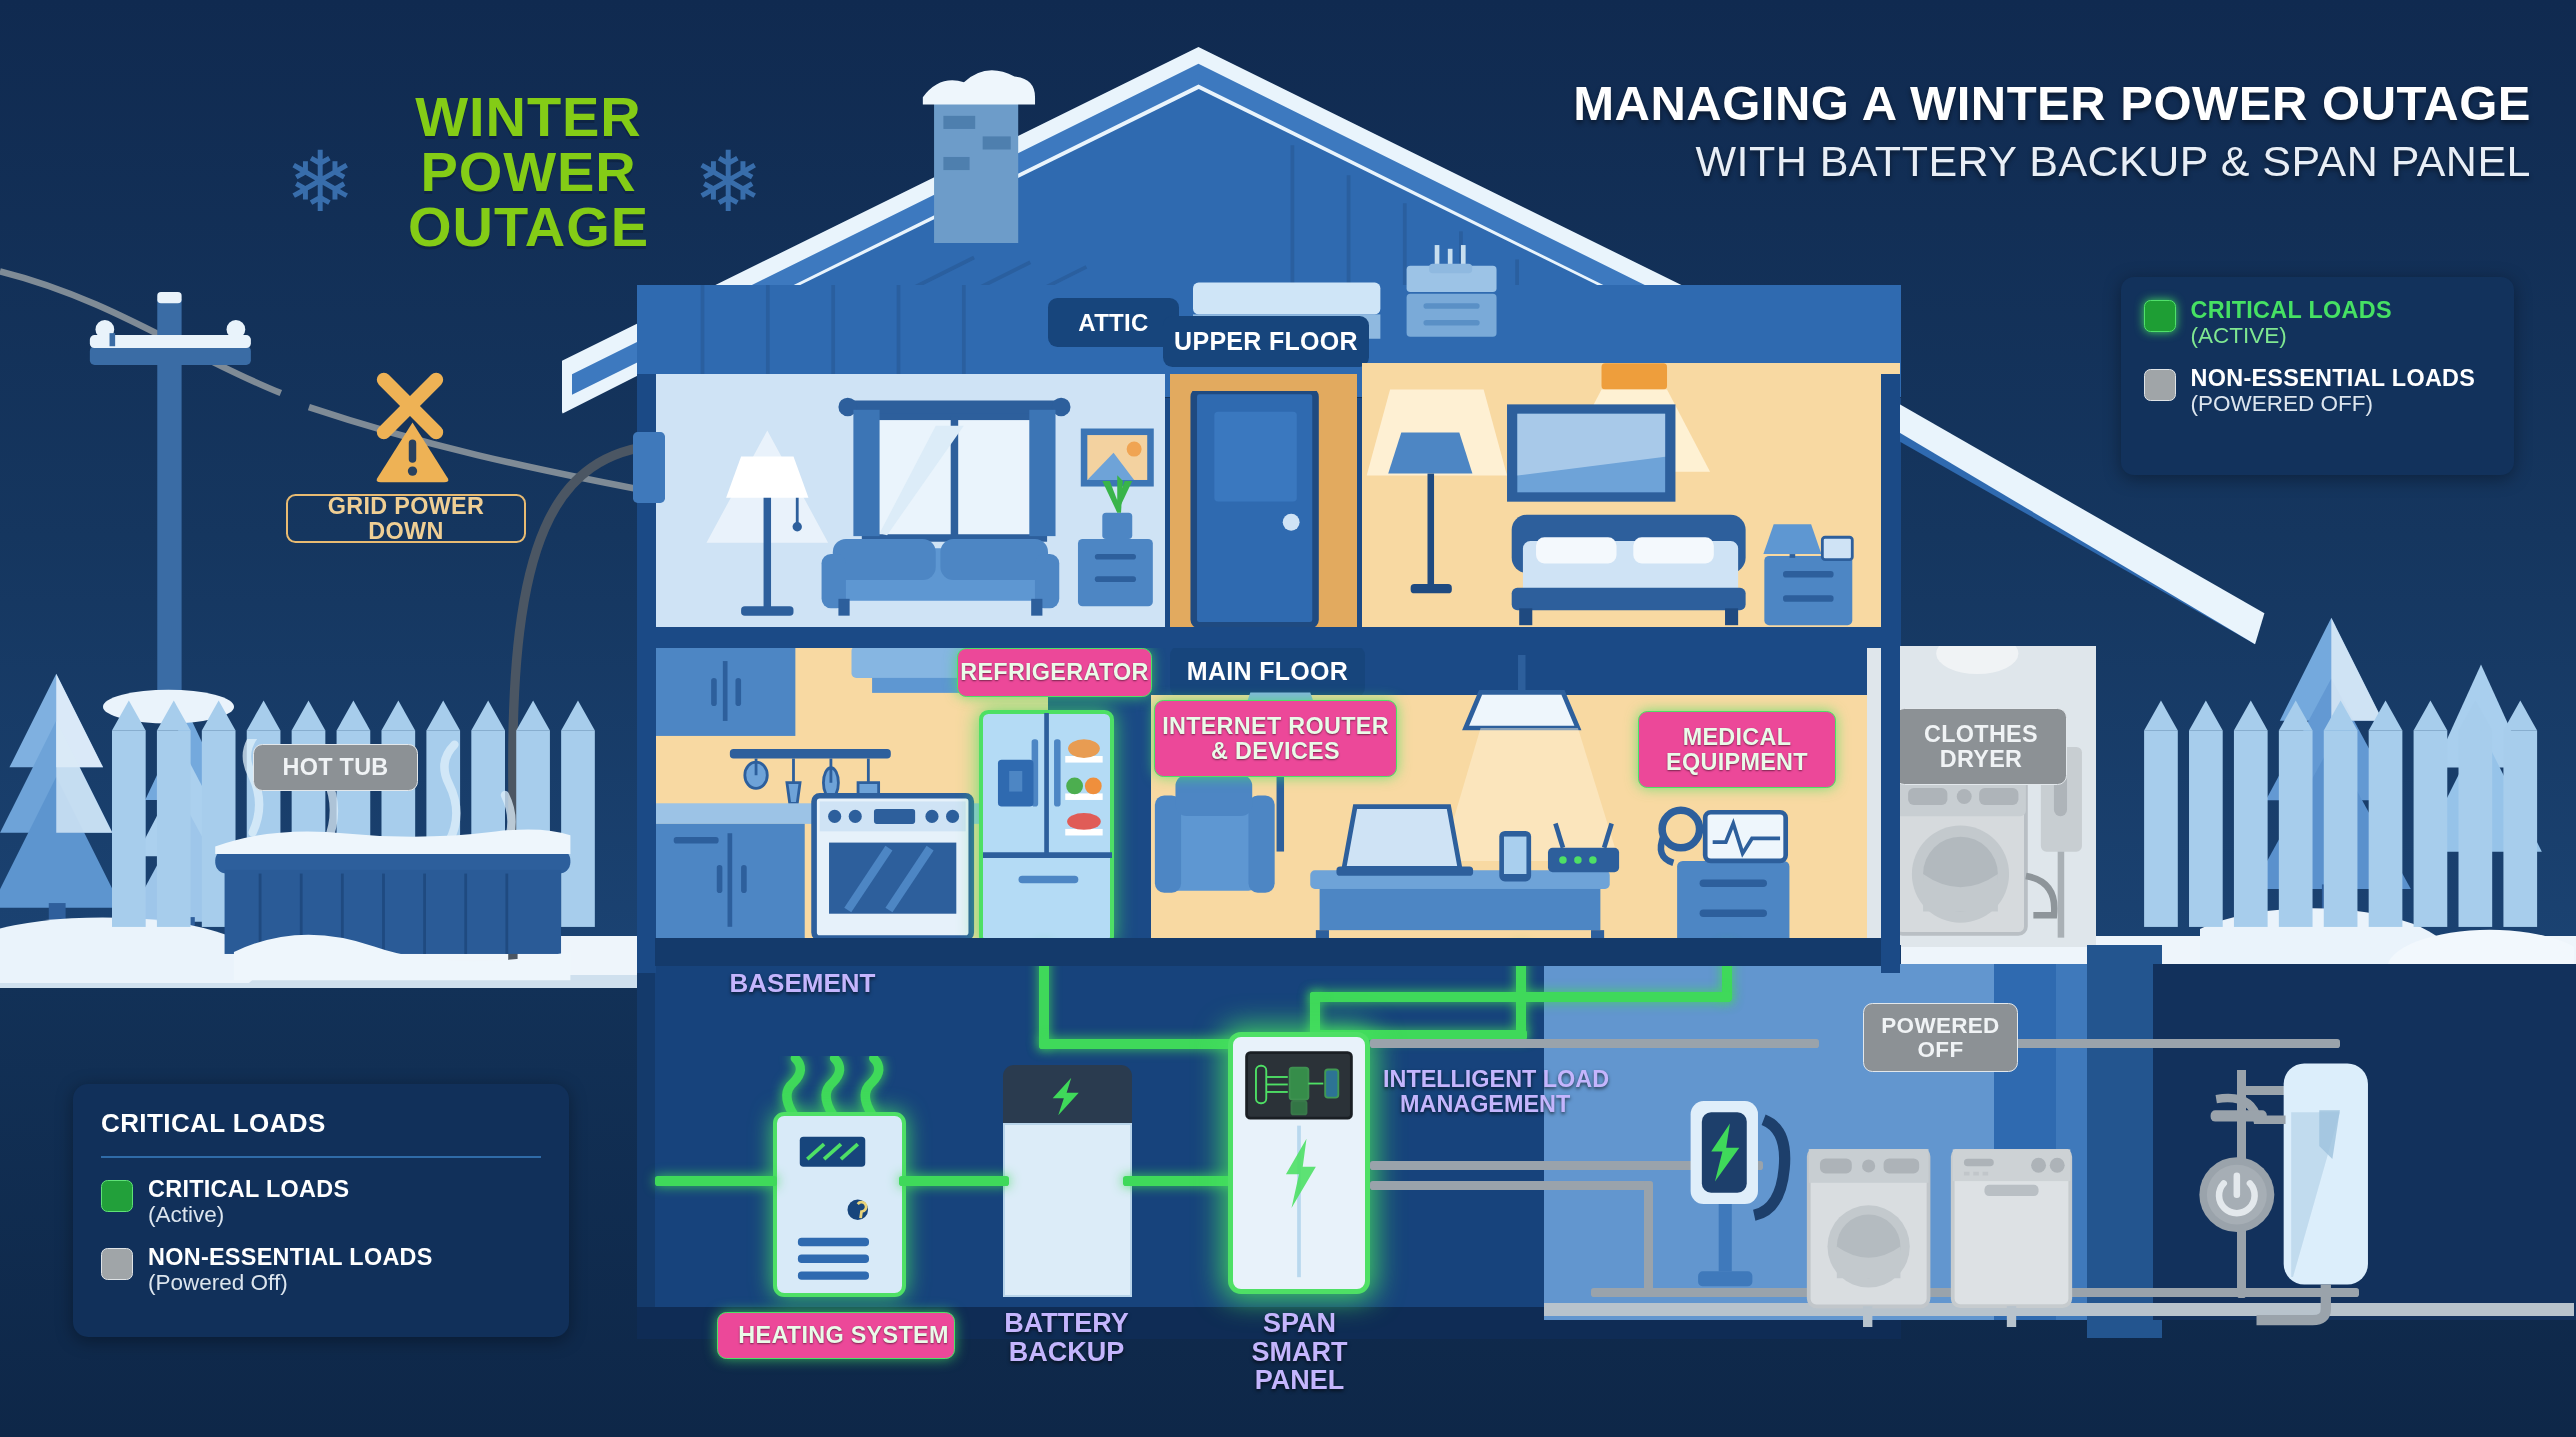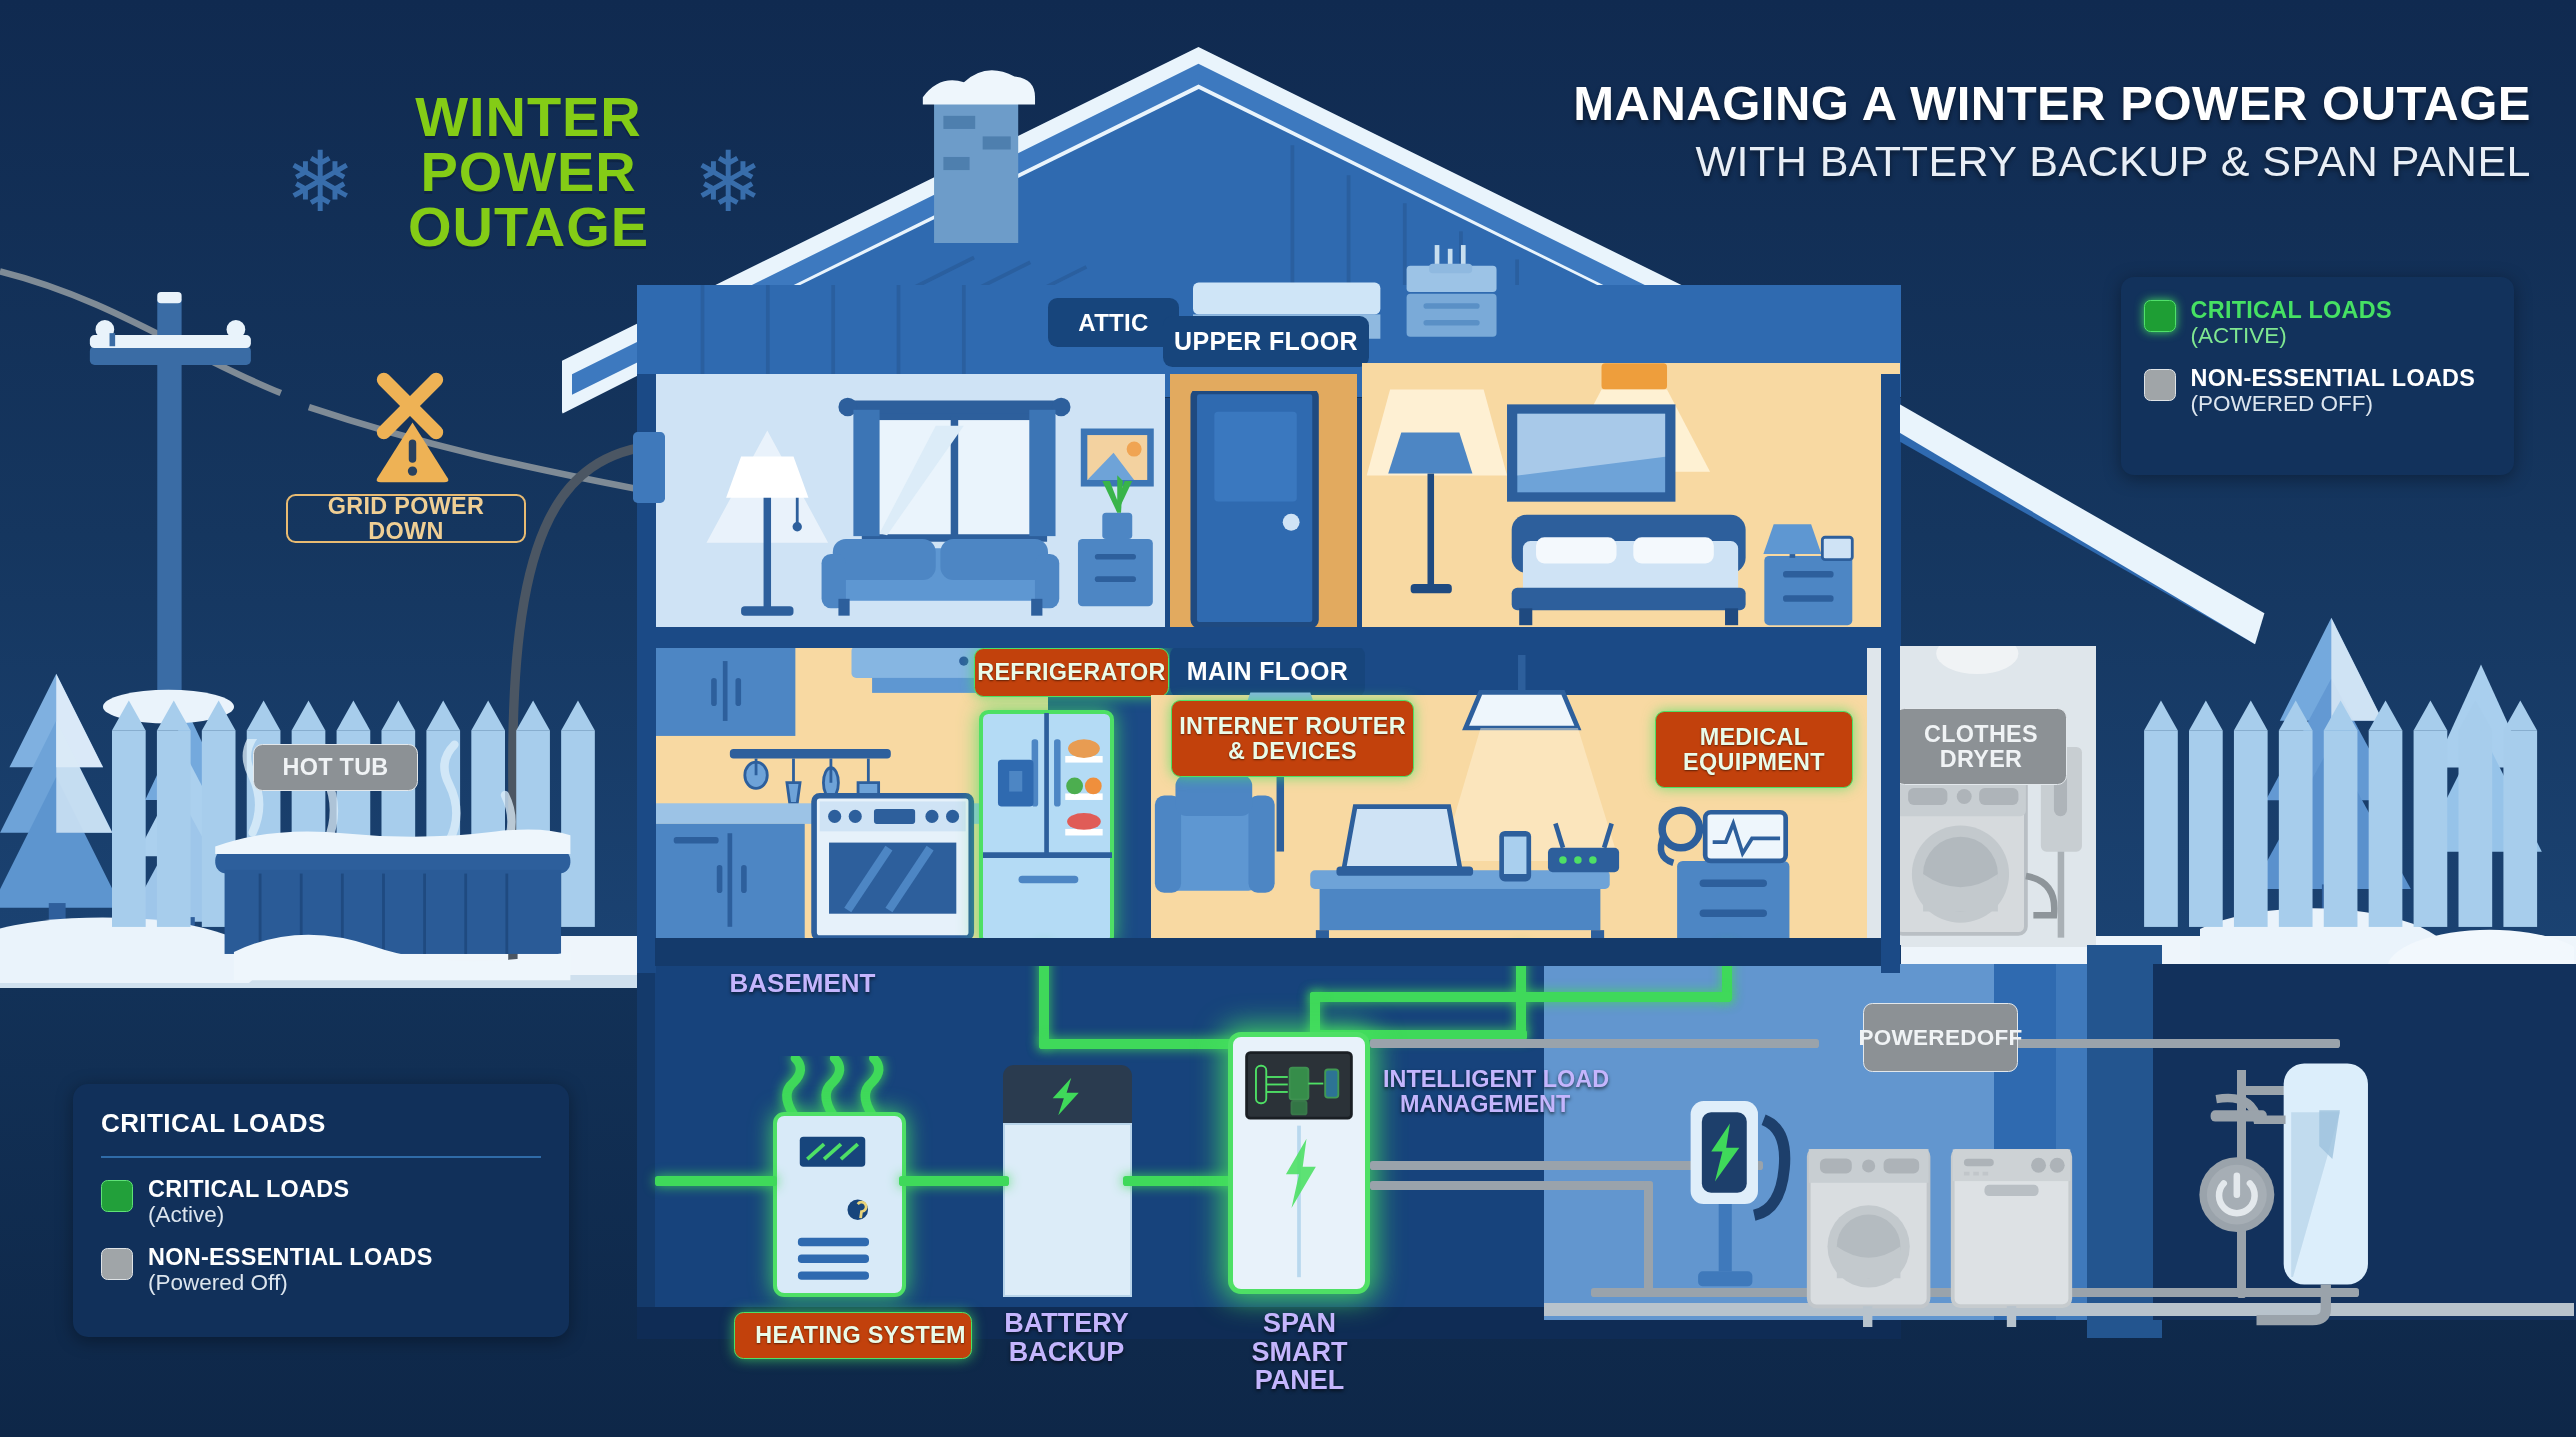--- a/index.html
+++ b/index.html
@@ -54,22 +54,22 @@
         background:#11305a; border-radius:15px; padding:24px 28px;
         box-shadow:0 3.7px 17px rgba(0,0,0,.35); }
   .legend-bl h3{ font-size:26px; font-weight:bold; color:#fff; letter-spacing:0.4px; }
   .legend-bl .rule{ height:1.9px; background:#2f6ba8; margin:17px 0 19px; }
 
   
   .pill{ position:absolute; border-radius:9.4px; font-weight:bold;
          display:flex; align-items:center; justify-content:center; text-align:center;
          line-height:1.05; letter-spacing:0.3px; }
   .pill.navy{ background:#17457c; color:#ffffff; }
-  .pill.green{ background:#c2410c; color:#eafbe9; border:1.9px solid #4ee065;
-               box-shadow:0 0 13px rgba(70,224,98,.75); text-shadow:0 0.9px 1.9px rgba(0,0,0,.5);margin-left:17px; }
+  .pill.green{ background:#ec4899; color:#eafbe9; border:1.9px solid #4ee065;
+               box-shadow:0 0 13px rgba(70,224,98,.75); text-shadow:0 0.9px 1.9px rgba(0,0,0,.5); }
   .pill.grey{ background:#8c9195; color:#f0f3f5; border:1.9px solid #e3e8ec; }
   .pill.amber{ background:transparent; color:#f0cf94; border:2.8px solid #e8bb72; }
 
   .plainlabel{ position:absolute; color:#c4b5fd; font-weight:bold; text-align:center;
                line-height:1.06; text-shadow:0 1.9px 3.7px rgba(0,0,0,.6); }
 
   
   .wire{ position:absolute; background:#9aa3ab; border-radius:2.8px; }
   .wire.green{ background:#3fd95a; box-shadow:0 0 11.2px rgba(63,217,90,.9); }
 </style>
@@ -683,21 +683,21 @@
 
   <div class="abs wire" style="left:1370px;top:1161px;width:393px;height:9.4px;"></div>
   <div class="abs wire" style="left:1370px;top:1181px;width:281px;height:9.4px;"></div>
   <div class="abs wire" style="left:1370px;top:1039px;width:449px;height:9.4px;"></div>
   <div class="abs wire" style="left:1947px;top:1039px;width:393px;height:9.4px;"></div>
   <div class="abs wire" style="left:1644px;top:1181px;width:9.4px;height:112px;"></div>
   <div class="abs wire" style="left:1591px;top:1288px;width:768px;height:9.4px;"></div>
   <div class="abs wire" style="left:2237px;top:1086px;width:9.4px;height:212px;"></div>
   <div class="abs wire" style="left:2237px;top:1086px;width:103px;height:9.4px;"></div>
 
-  <div class="abs pill grey" style="left:1863px;top:1003px;width:155px;height:69px;font-size:22.5px;">
+  <div class="abs pill grey" style="left:1863px;top:1003px;width:155px;height:69px;font-size:22.5px;flex-direction:column;">
     <span>POWERED</span>
     <span>OFF</span>
   </div>
 
   <svg class="abs" style="left:1685px;top:1101px;" width="131" height="206" viewBox="0 0 140 220">
     <rect x="6" y="0" width="72" height="110" rx="14" fill="#dfeefa"></rect>
     <rect x="18" y="12" width="48" height="86" rx="10" fill="#1d3f6b"></rect>
     <polygon points="48,24 28,54 40,54 32,86 58,50 44,50" fill="#3fd95a"></polygon>
     <rect x="36" y="110" width="14" height="72" fill="#3f79bb"></rect>
     <rect x="14" y="182" width="58" height="16" rx="5" fill="#3f79bb"></rect>

